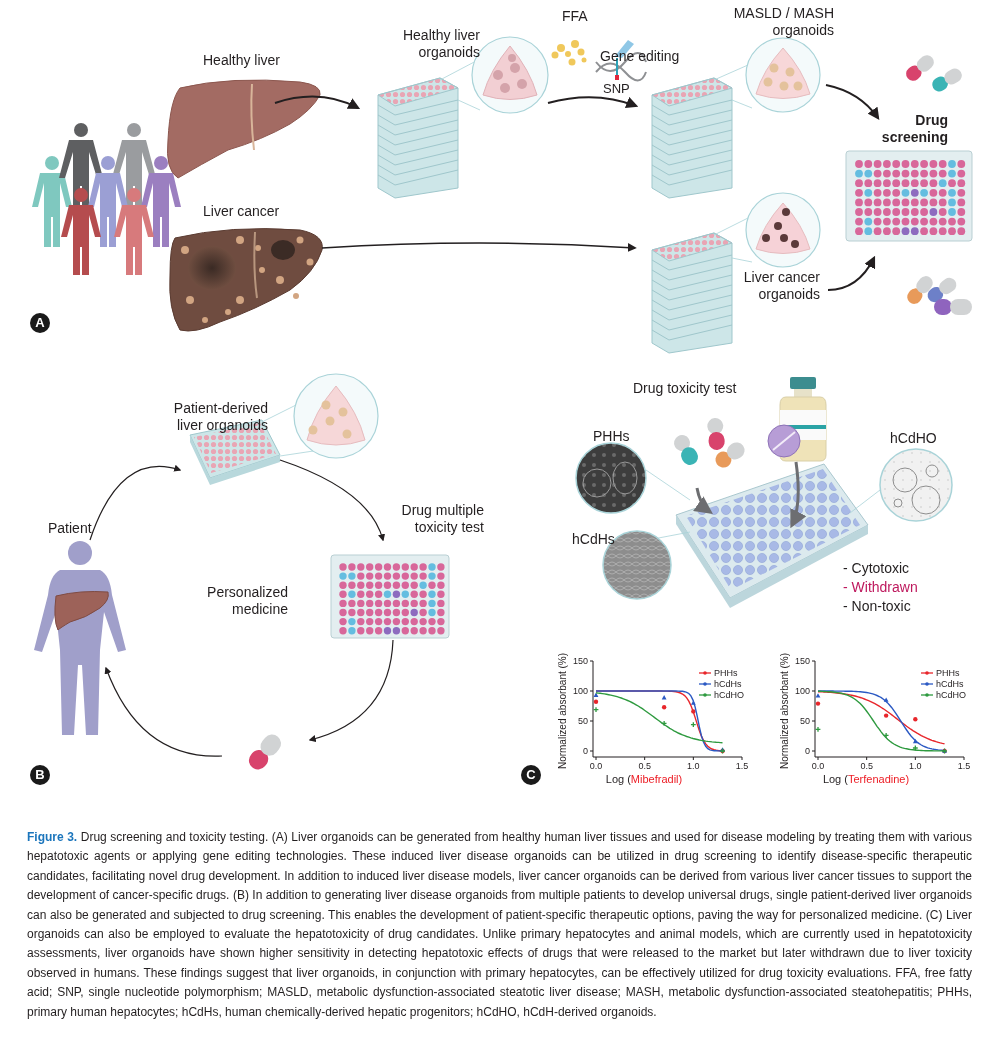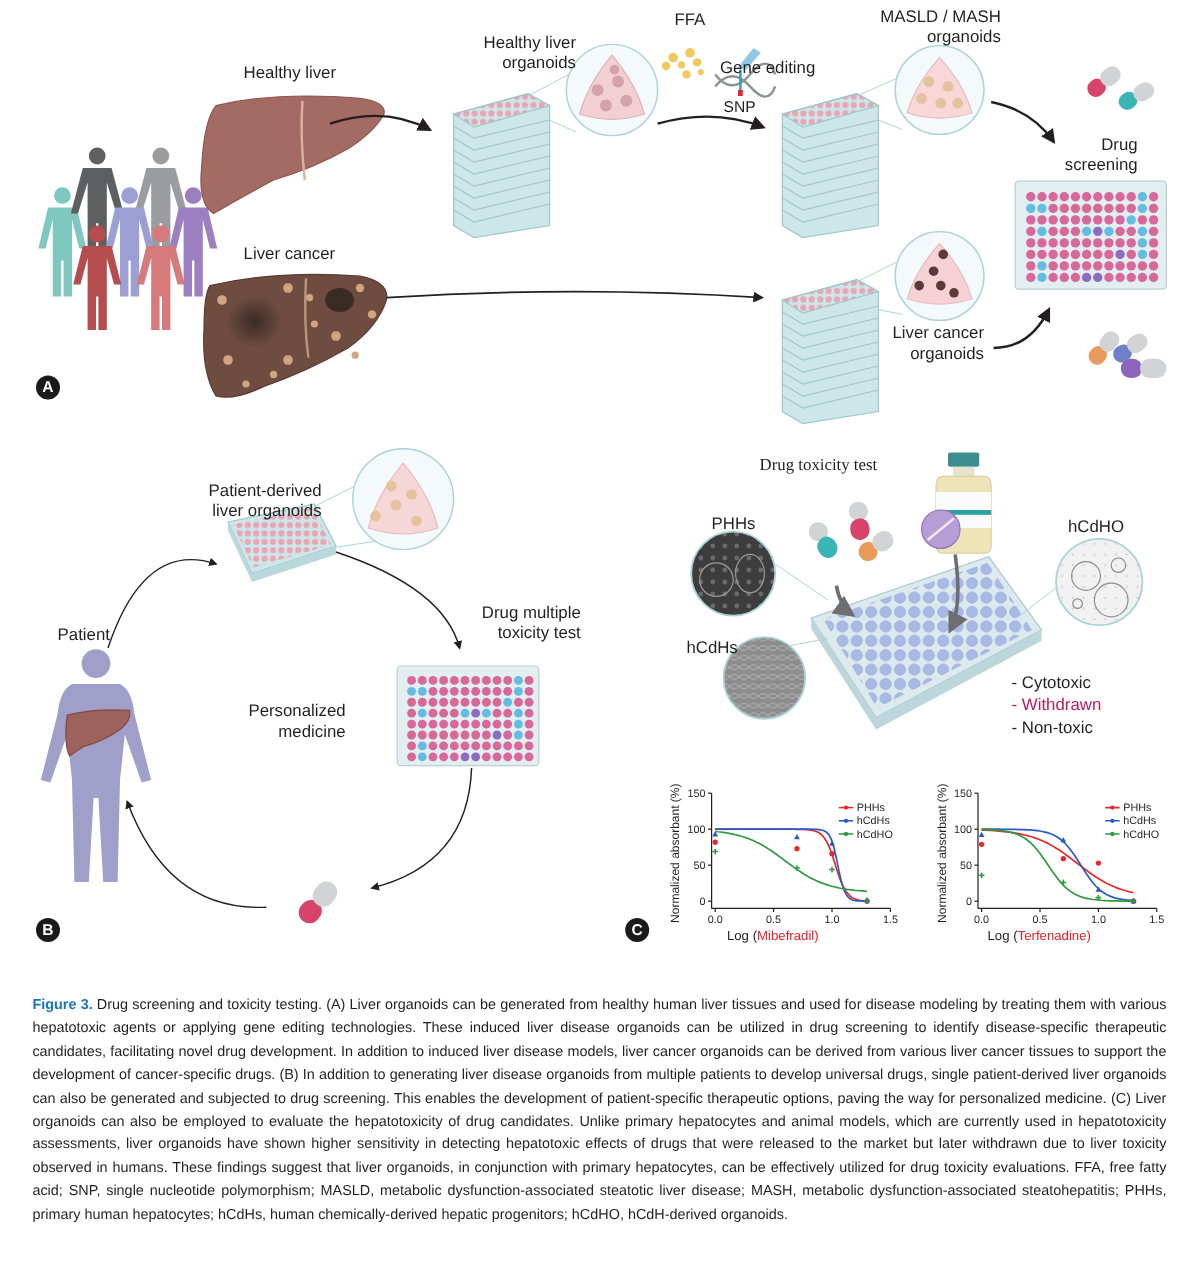--- a/index.html
+++ b/index.html
@@ -619,42 +619,42 @@
 <div class="lbl" style="left:600px;top:23px;margin-top:25px;">Gene editing</div>
 <div class="lbl" style="left:603px;top:80px;font-size:13px;">SNP</div>
 <div class="lbl" style="left:722px;top:5px;width:112px;">
   <div>MASLD / MASH</div>
   <div>organoids</div>
 </div>
 <div class="lbl" style="left:736px;top:269px;width:84px;">
   <div>Liver cancer</div>
   <div>organoids</div>
 </div>
-<div class="lbl" style="left:870px;top:112px;width:78px;">
+<div class="lbl" style="left:870px;top:112px;width:78px;font-weight:bold;">
   <div>Drug</div>
   <div>screening</div>
 </div>
 <div class="badge" style="left:30px;top:313px;">A</div>
 
 <div class="lbl" style="left:158px;top:400px;width:110px;">
   <div>Patient-derived</div>
   <div>liver organoids</div>
 </div>
 <div class="lbl" style="left:376px;top:502px;width:108px;">
   <div>Drug multiple</div>
   <div>toxicity test</div>
 </div>
 <div class="lbl" style="left:48px;top:520px;">Patient</div>
 <div class="lbl" style="left:194px;top:584px;width:94px;">
   <div>Personalized</div>
   <div>medicine</div>
 </div>
 <div class="badge" style="left:30px;top:765px;">B</div>
 
-<div class="lbl" style="left:633px;top:380px;font-family:Liberation Serif, serif;">Drug toxicity test</div>
+<div class="lbl" style="left:633px;top:380px;">Drug toxicity test</div>
 <div class="lbl" style="left:593px;top:428px;">PHHs</div>
 <div class="lbl" style="left:572px;top:531px;">hCdHs</div>
 <div class="lbl" style="left:890px;top:430px;">hCdHO</div>
 <div class="abs" style="left:843px;top:559px;font-size:14px;line-height:19px;">
   <div>- Cytotoxic</div>
   <div class="red-text">- Withdrawn</div>
   <div>- Non-toxic</div>
 </div>
 <div class="badge" style="left:521px;top:765px;">C</div>
 

